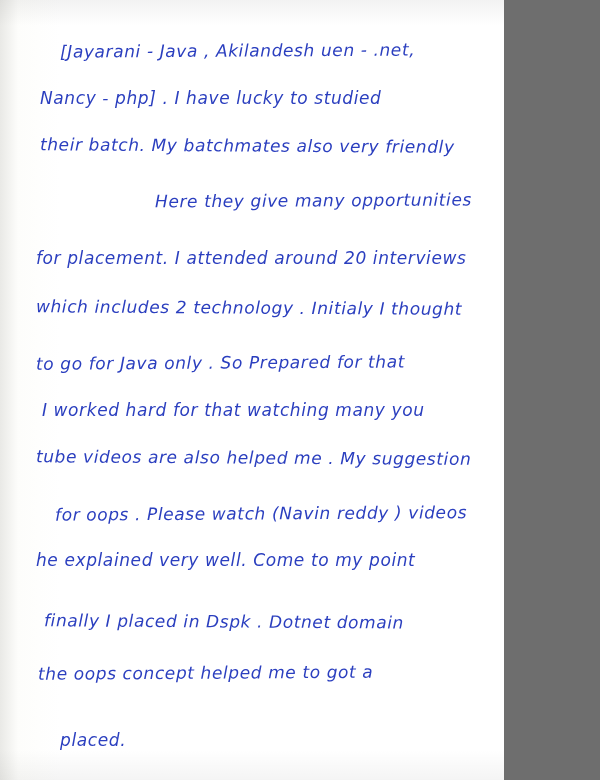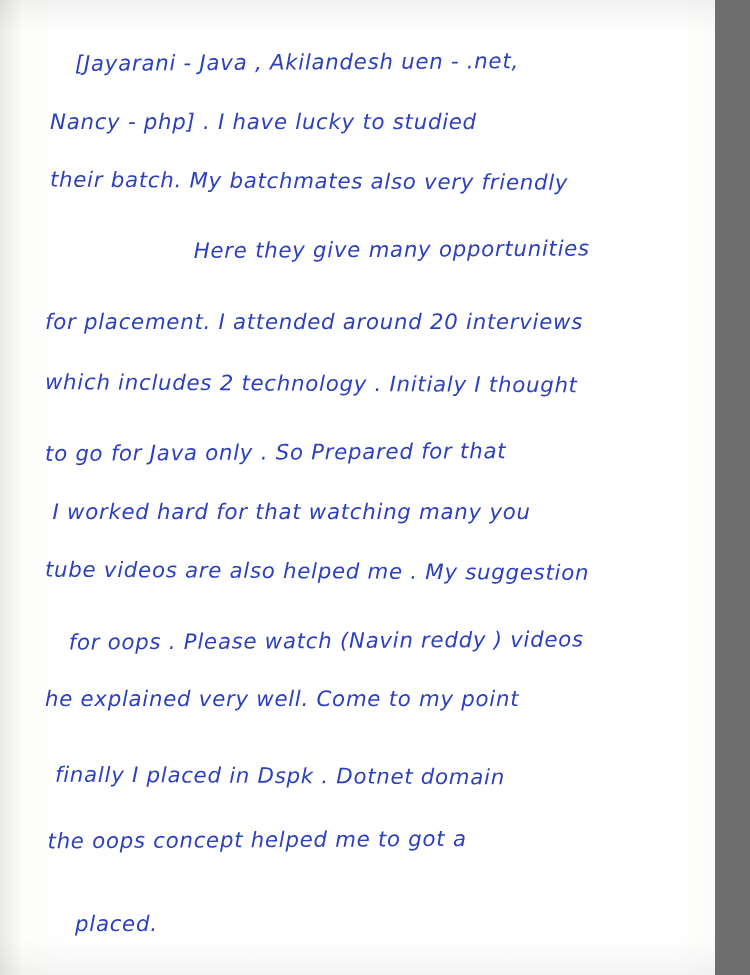--- a/index.html
+++ b/index.html
@@ -2,21 +2,21 @@
 <html><head>
 <meta charset="utf-8">
 <style>
   html, body {
     margin: 0;
     padding: 0;
     background: #6e6e6e;
   }
   #page {
     position: relative;
-    width: 572px;
+    width: 504px;
     height: 780px;
     overflow: hidden;
     background: #ffffff;
     font-family: "DejaVu Sans", sans-serif;
   }
   
   #paper {
     position: absolute;
     left: 0; top: 0;
     width: 600px; height: 780px;

